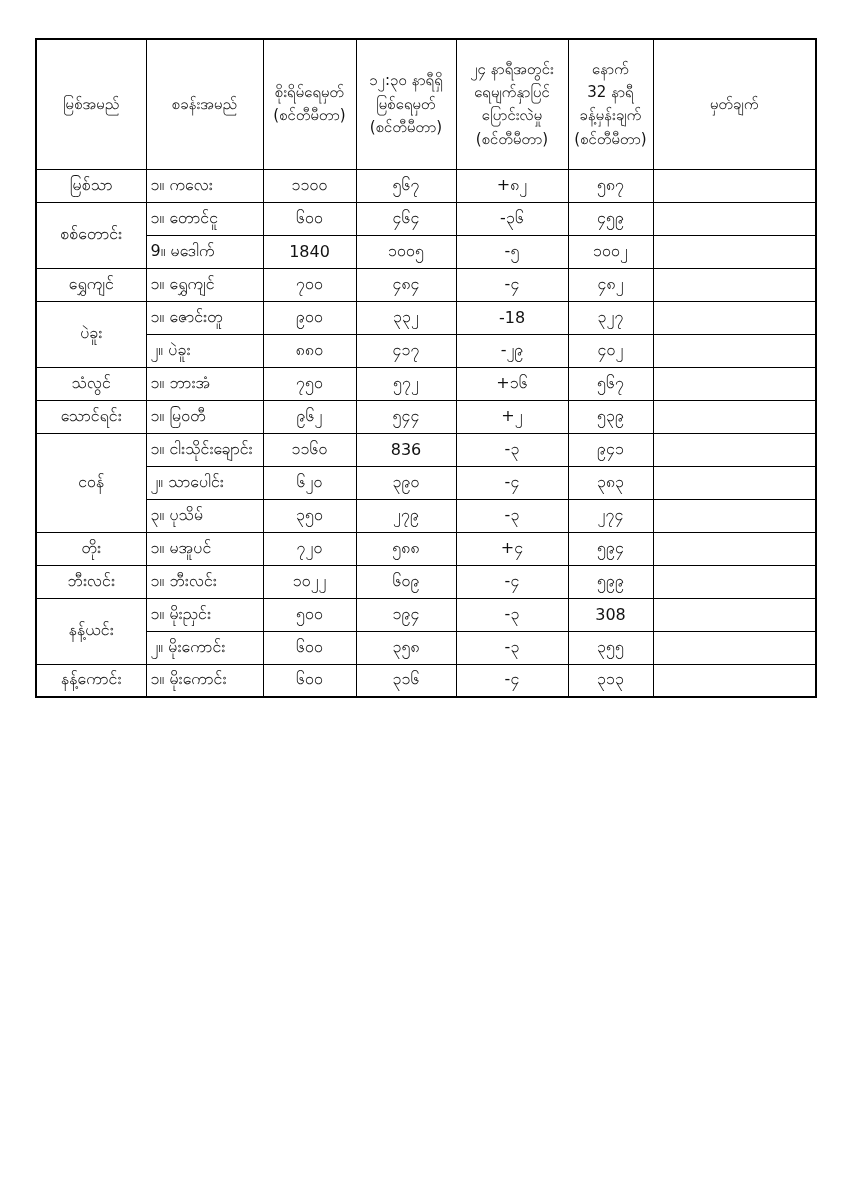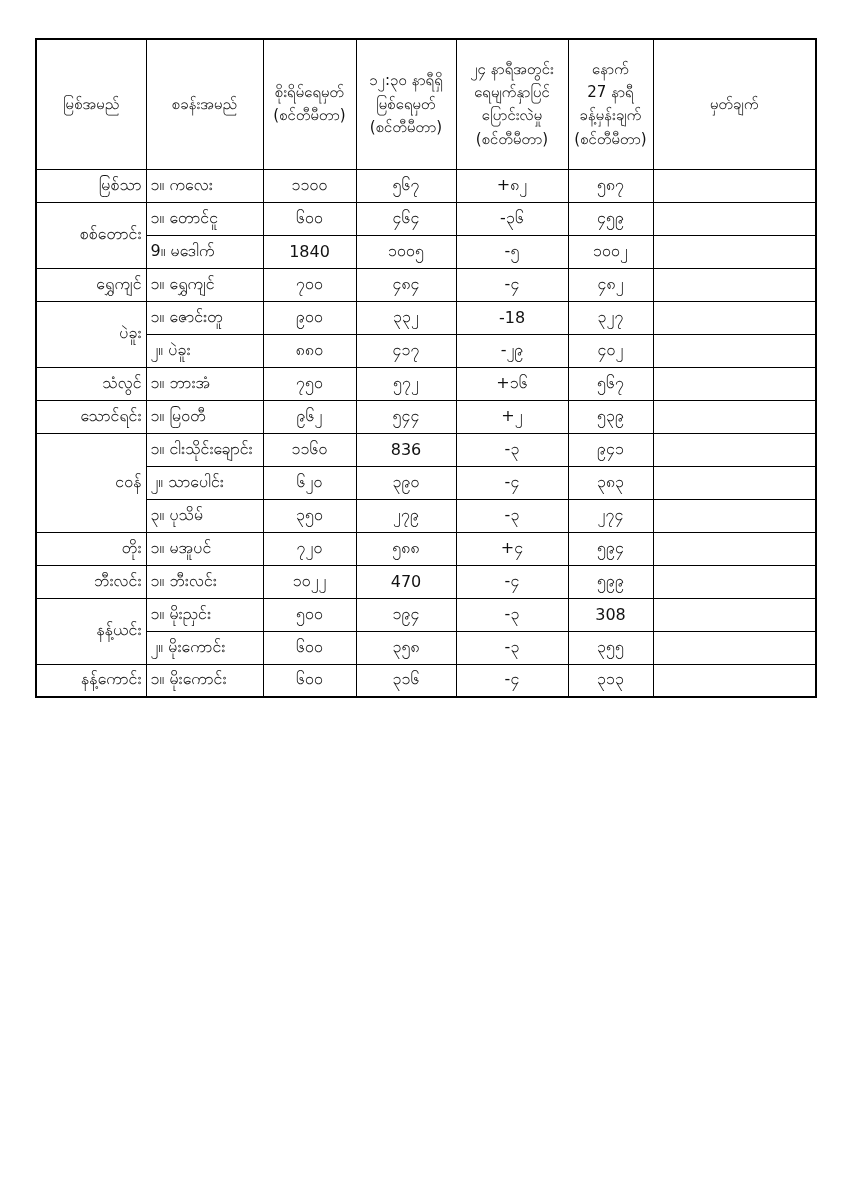--- a/index.html
+++ b/index.html
@@ -36,21 +36,21 @@
     vertical-align: middle;
     white-space: pre-line;
     padding: 2px 4px;
   }
   table.river-table tr.data-row { height: 33px; }
   table.river-table td {
     font-size: 16px;
     vertical-align: middle;
     padding: 1px 4px;
   }
-  td.river-cell   { text-align: right; padding-left: 7px;  }
+  td.river-cell   { text-align: center; padding-left: 7px;  }
   td.station-cell { text-align: left; padding-left: 9px; margin-top: 40px;  }
   td.num-cell     { text-align: center; }
   td.remark-cell  { text-align: left; }
   col.c-river   { width: 110px; }
   col.c-station { width: 117px; }
   col.c-danger  { width: 93px;  }
   col.c-current { width: 100px; }
   col.c-change  { width: 112px; }
   col.c-forecast{ width: 85px;  }
   col.c-remark  { width: 163px; }
@@ -76,21 +76,21 @@
         <th>စိုးရိမ်ရေမှတ်
 (စင်တီမီတာ)</th>
         <th>၁၂:၃၀ နာရီရှိ
 မြစ်ရေမှတ်
 (စင်တီမီတာ)</th>
         <th>၂၄ နာရီအတွင်း
 ရေမျက်နှာပြင်
 ပြောင်းလဲမှု
 (စင်တီမီတာ)</th>
         <th>နောက်
-27 နာရီ
+32 နာရီ
 ခန့်မှန်းချက်
 (စင်တီမီတာ)</th>
         <th>မှတ်ချက်</th>
       </tr>
     </thead>
     <tbody>
       <tr class="data-row">
         <td rowspan="1" class="river-cell">မြစ်သာ</td>
         <td class="station-cell">၁။ ကလေး</td>
         <td class="num-cell">၁၁၀၀</td>
@@ -191,21 +191,21 @@
         <td class="num-cell">၇၂၀</td>
         <td class="num-cell">၅၈၈</td>
         <td class="num-cell">+၄</td>
         <td class="num-cell">၅၉၄</td>
         <td class="remark-cell"></td>
       </tr>
       <tr class="data-row">
         <td rowspan="1" class="river-cell">ဘီးလင်း</td>
         <td class="station-cell">၁။ ဘီးလင်း</td>
         <td class="num-cell">၁၀၂၂</td>
-        <td class="num-cell">470</td>
+        <td class="num-cell">၆၀၉</td>
         <td class="num-cell">-၄</td>
         <td class="num-cell">၅၉၉</td>
         <td class="remark-cell"></td>
       </tr>
       <tr class="data-row">
         <td rowspan="2" class="river-cell">နန့်ယင်း</td>
         <td class="station-cell">၁။ မိုးညှင်း</td>
         <td class="num-cell">၅၀၀</td>
         <td class="num-cell">၁၉၄</td>
         <td class="num-cell">-၃</td>

